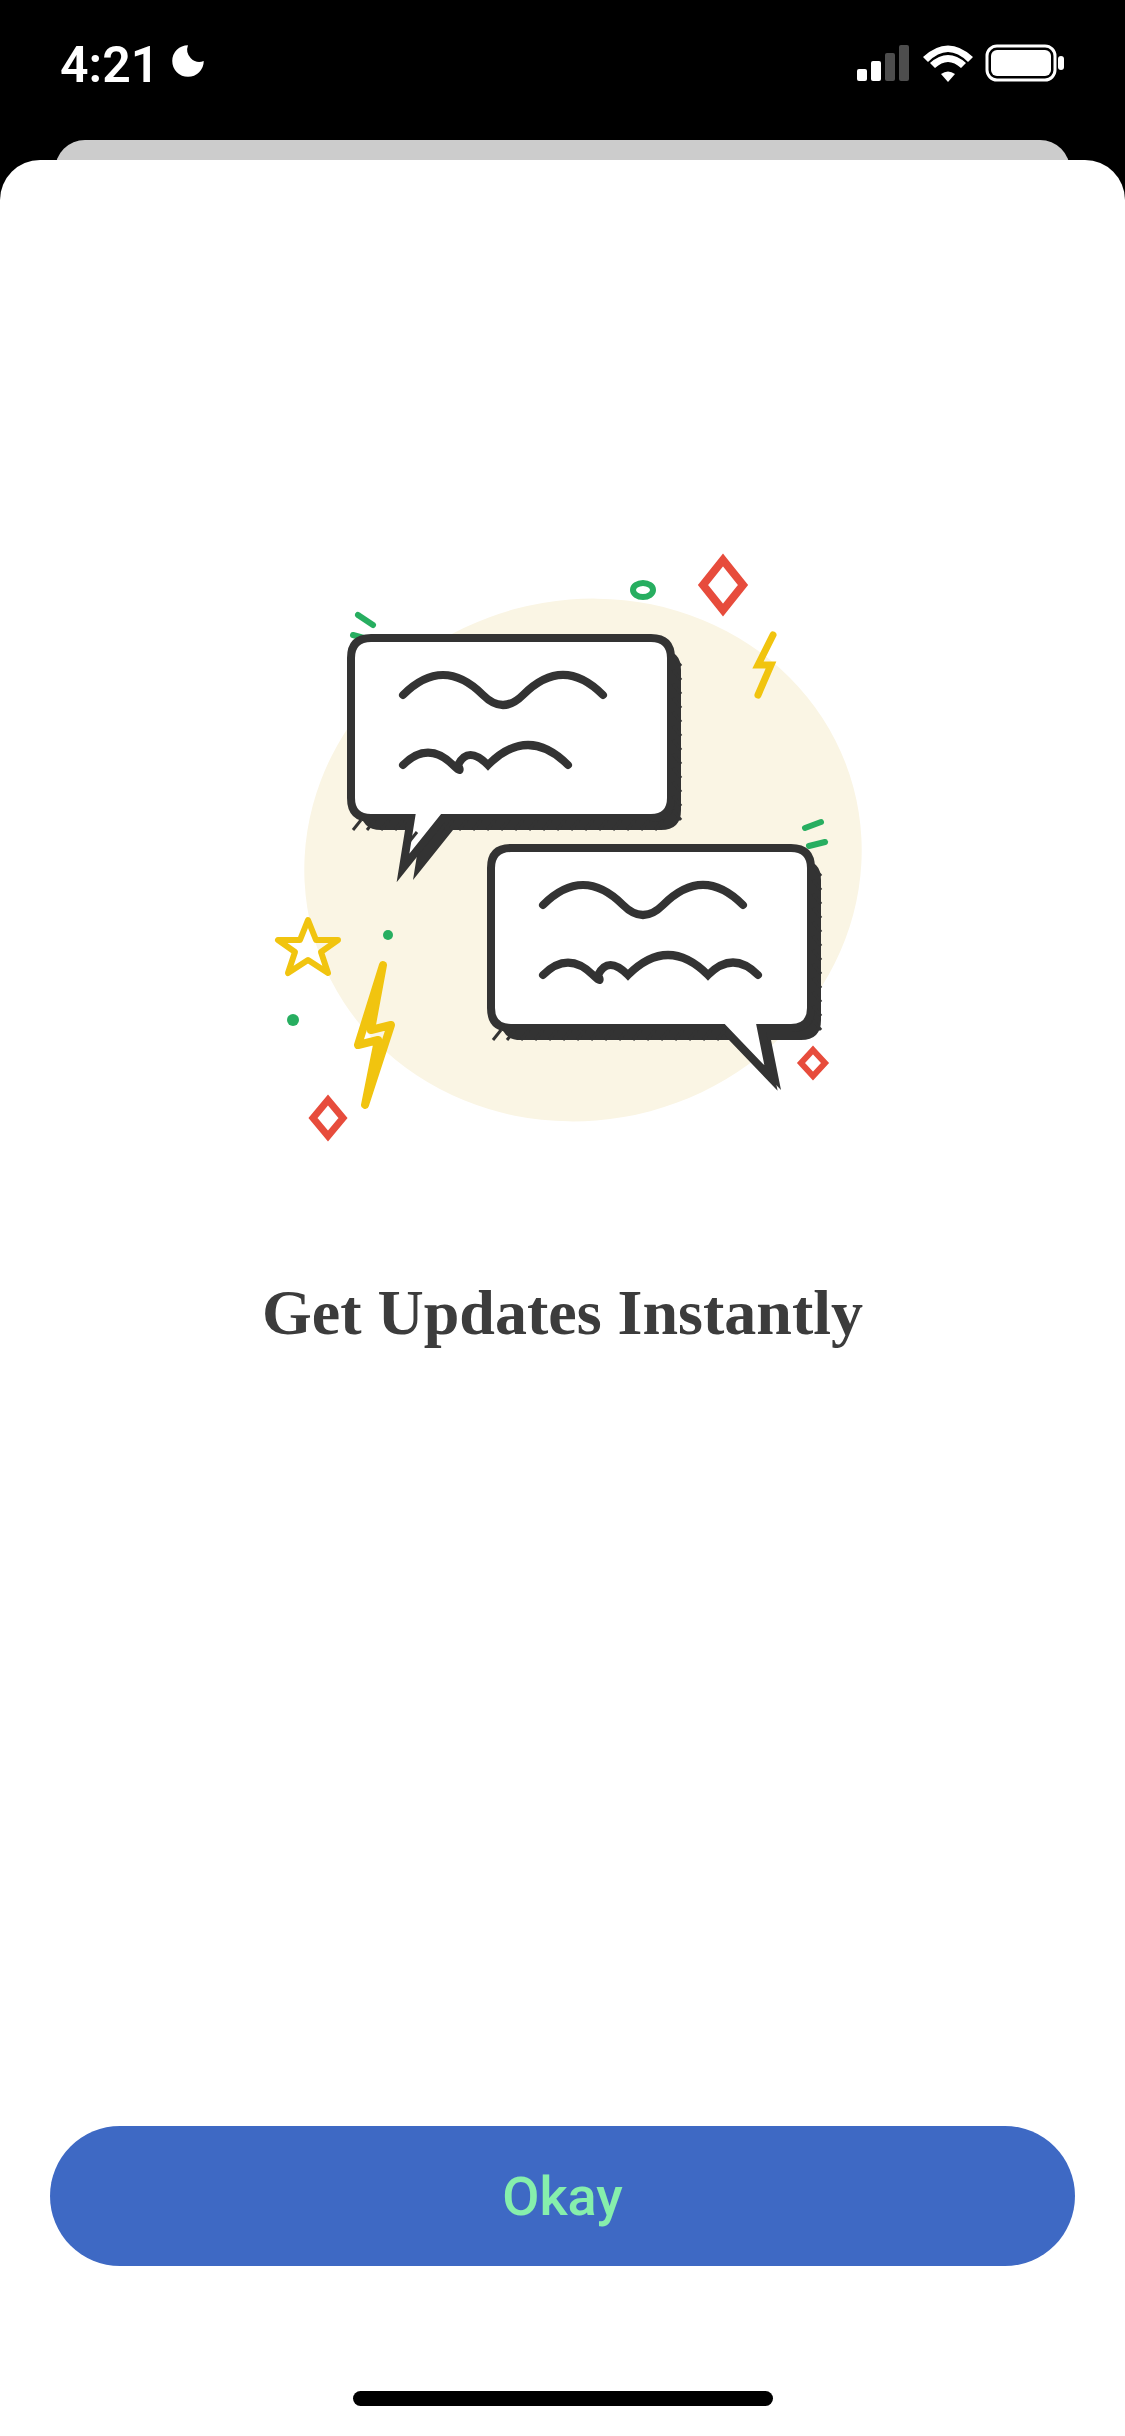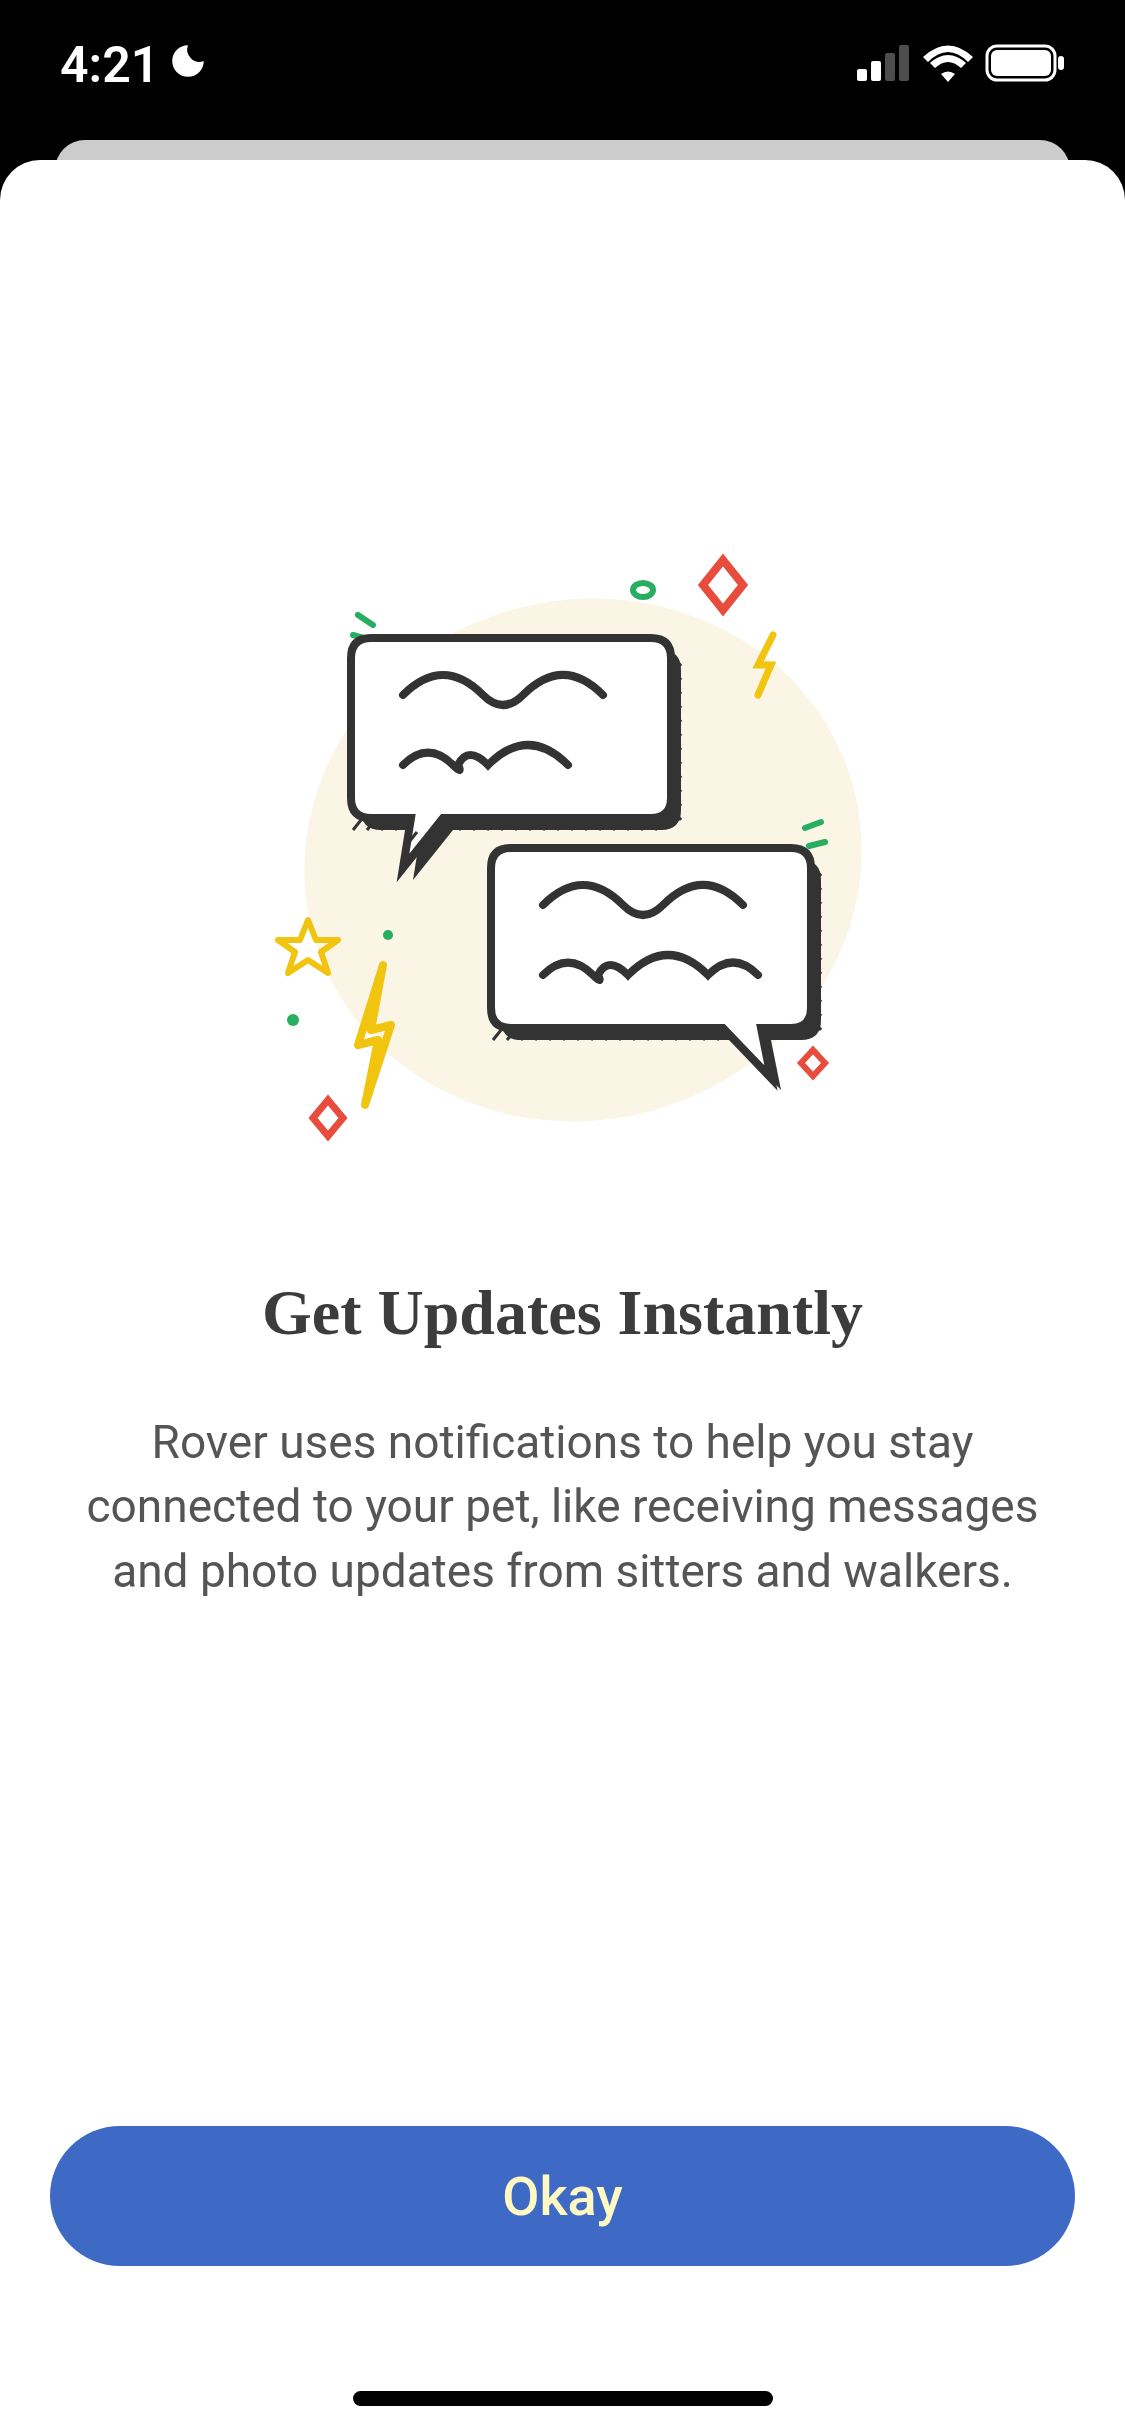--- a/index.html
+++ b/index.html
@@ -108,21 +108,21 @@
       left: 50px;
       right: 50px;
     }
     
     .primary-button {
       width: 100%;
       height: 140px;
       background: #3e69c4;
       border: none;
       border-radius: 70px;
-      color: #fef9c3;
+      color: #86efac;
       font-size: 54px;
       font-weight: 500;
       cursor: pointer;
       font-family: inherit;
     }
     
     .home-indicator {
       position: absolute;
       bottom: 30px;
       left: 50%;
@@ -289,20 +289,19 @@
         </g>
 
         <path d="M50 75 Q90 35 130 75 Q150 95 170 75 Q210 35 250 75" fill="none" stroke="#333" stroke-width="8" stroke-linecap="round"></path>
         <path d="M50 145 Q75 120 100 145 Q110 155 105 145 Q115 125 135 145 Q175 105 215 145 Q240 120 265 145" fill="none" stroke="#333" stroke-width="8" stroke-linecap="round"></path>
       </g>
     </svg>
   </div>
 
   <h1 class="heading">Get Updates Instantly</h1>
 
-  <p class="body-text">Rover uses notifications to help you stay connected to your pet, like receiving messages and photo updates from sitters and walkers.</p>
 
   <div class="button-container">
     <button class="primary-button">Okay</button>
   </div>
 
   <div class="home-indicator"></div>
 </div>
 
 </body></html>

